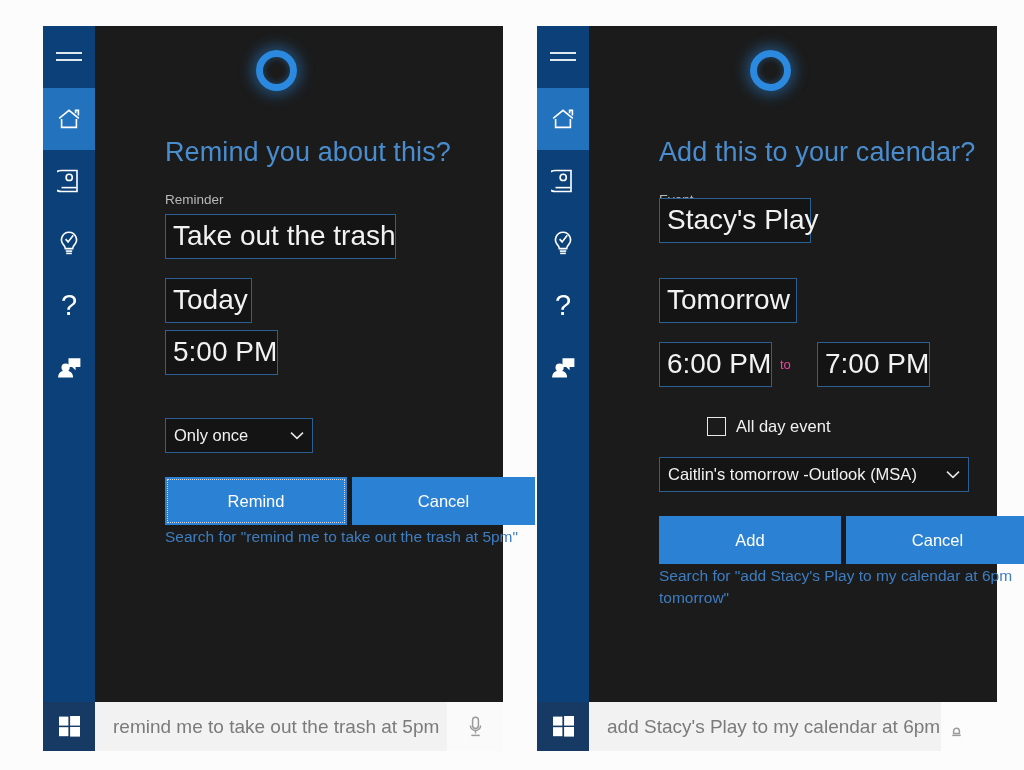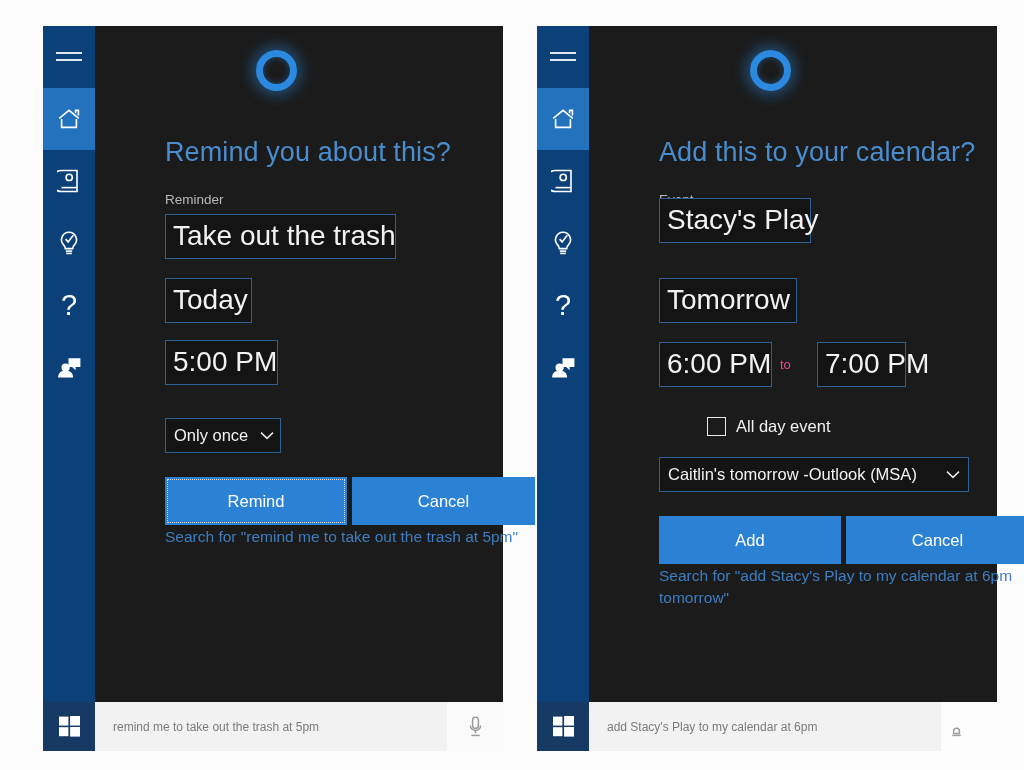--- a/index.html
+++ b/index.html
@@ -140,21 +140,21 @@
     width: 52px; flex: 0 0 52px;
     background: #163a63;
     display: flex; align-items: center; justify-content: center;
   }
   .winlogo { width: 21px; height: 21px; display: block; }
   .tb-search {
     flex: 1 1 auto; display: flex; align-items: center;
     background: #f2f2f2; position: relative;
   }
   .tb-search .tb-text {
-    font-size: 12px; color: #7b7b7b;
+    font-size: 19px; color: #7b7b7b;
     padding-left: 18px; white-space: nowrap;
   }
   .tb-mic {
     position: absolute; right: 0; top: 0;
     width: 56px; height: 49px;
     background: #fafafa;
     display: flex; align-items: center; justify-content: center;
   }
   .tb-mic.clipped { background: #fcfcfc; justify-content: flex-start; padding-left: 8px; }
   .tb-mic svg { display: block; }
@@ -221,23 +221,23 @@
         <div class="cortana-ring"></div>
 
         <div class="heading">Remind you about this?</div>
 
         <div class="field-label">Reminder</div>
 
         <div class="tbox" style="left:70px; top:188px; width:231px; height:45px;" placeholder="Remind me about...">Take out the trash</div>
 
         <div class="tbox" style="left:70px; top:252px; width:87px; height:45px;" placeholder="Date">Today</div>
 
-        <div class="tbox" style="left:70px; top:314px; width:113px; height:45px;" placeholder="Time">5:00 PM</div>
-
-        <div class="ddown" style="left:70px; top:392px; width:116px; height:35px;">
+        <div class="tbox" style="left:70px; top:304px; width:113px; height:45px;" placeholder="Time">5:00 PM</div>
+
+        <div class="ddown" style="left:70px; top:392px; width:148px; height:35px;">
           <span class="dd-txt">Only once</span>
           <span class="chev">
             <svg width="14" height="9" viewBox="0 0 14 9">
                 <path d="M1 1.6 L7 7.4 L13 1.6"></path>
               </svg>
           </span>
         </div>
 
         <div class="btn focused" style="left:70px; top:451px; width:182px;">Remind</div>
         <div class="btn" style="left:257px; top:451px; width:183px;">Cancel</div>
@@ -333,21 +333,21 @@
         <div class="field-label">Event</div>
 
         <div class="tbox" style="left:70px; top:172px; width:152px; height:45px;" placeholder="Event name">Stacy's Play</div>
 
         <div class="tbox" style="left:70px; top:252px; width:138px; height:45px;" placeholder="Date">Tomorrow</div>
 
         <div class="tbox" style="left:70px; top:316px; width:113px; height:45px;" placeholder="Start">6:00 PM</div>
 
         <div class="sep-to" style="left:191px; top:331px;">to</div>
 
-        <div class="tbox" style="left:228px; top:316px; width:89px; height:45px;" placeholder="End">7:00 PM</div>
+        <div class="tbox" style="left:228px; top:316px; width:113px; height:45px;" placeholder="End">7:00 PM</div>
 
         <div class="cbrow" style="left:70px; top:391px;">
           <span class="cbox"></span>
           <span class="cblabel">All day event</span>
         </div>
 
         <div class="ddown" style="left:70px; top:431px; width:310px; height:35px;">
           <span class="dd-txt">Caitlin's tomorrow -Outlook (MSA)</span>
           <span class="chev">
             <svg width="14" height="9" viewBox="0 0 14 9">

